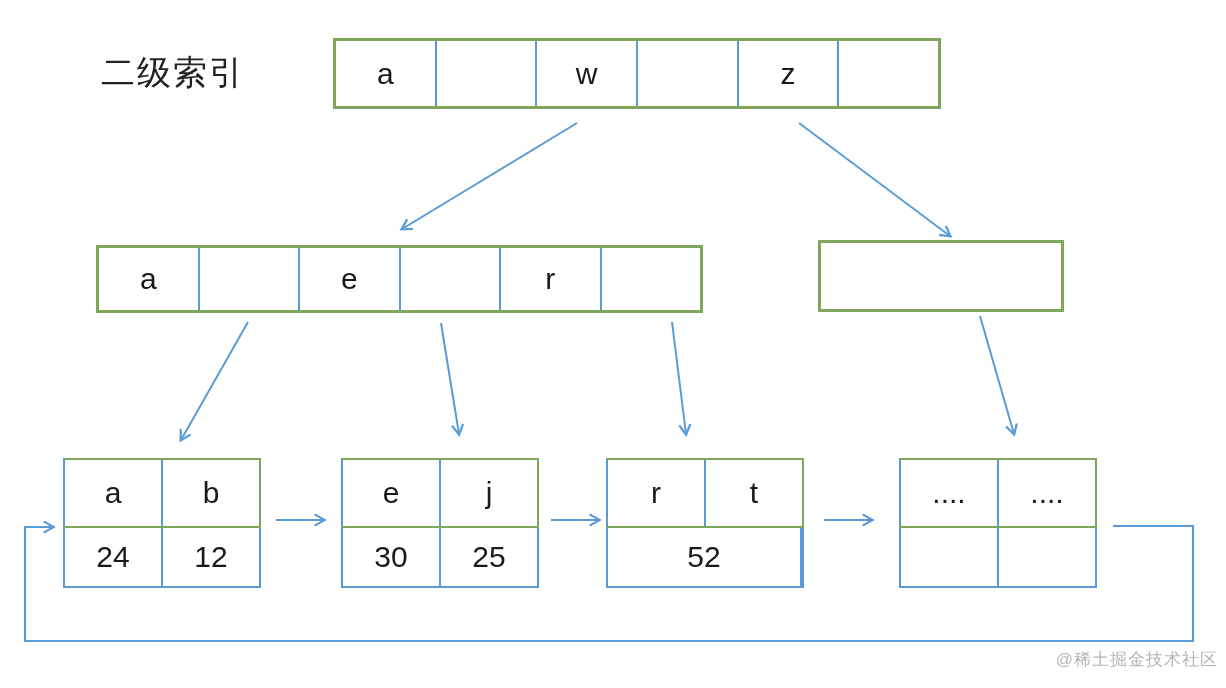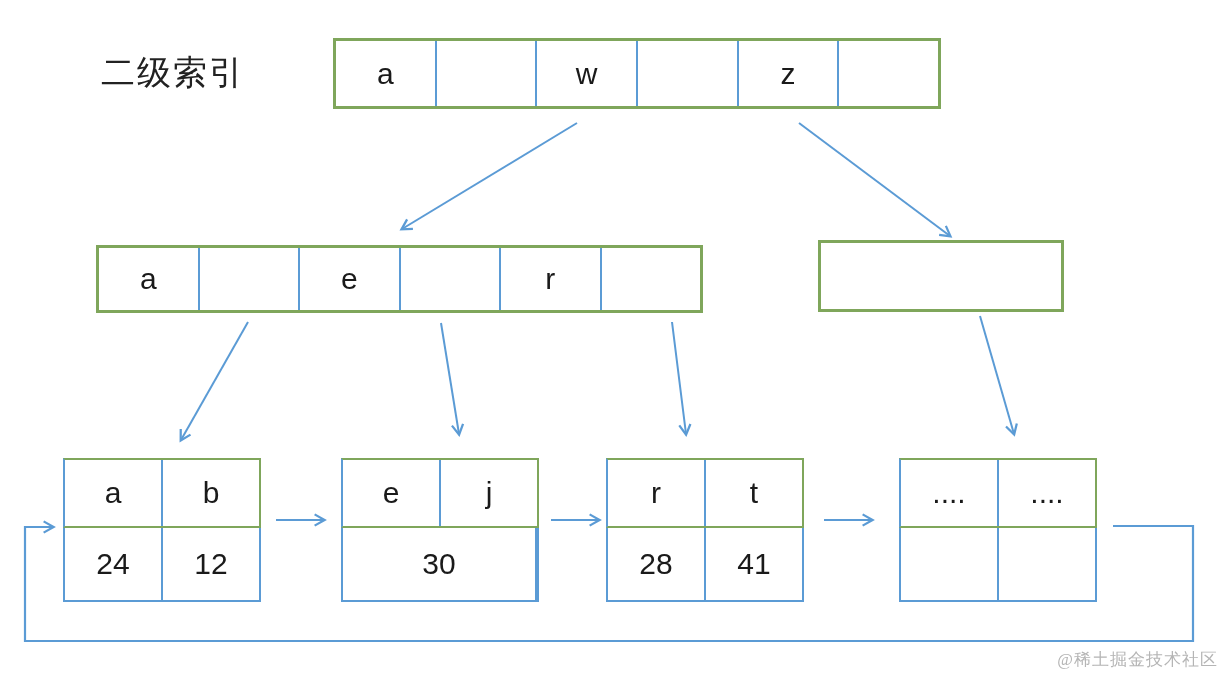--- a/index.html
+++ b/index.html
@@ -35,39 +35,39 @@
   }
   
   .leaf{position:absolute;width:198px;height:128px;}
   .leaf .row{display:flex;box-sizing:border-box;width:100%;}
   .leaf .row.keys{
     height:70px;
     border-top:2px solid #7fa65b;border-right:2px solid #7fa65b;
     border-bottom:2px solid #7fa65b;border-left:2px solid #5b9bd5;
   }
   .leaf .row.vals{
-    height:74px;
+    height:60px;
     border-right:2px solid #5b9bd5;border-bottom:2px solid #5b9bd5;
     border-left:2px solid #5b9bd5;
   }
   .leaf .cell{
     flex:1 1 0;display:flex;align-items:center;justify-content:center;
     font-size:30px;color:#1a1a1a;box-sizing:border-box;
   }
   .leaf .cell.first{border-right:2px solid #5b9bd5;}
   #leaf-1{left:57px;top:458px;}
   #leaf-2{left:335px;top:458px;}
   #leaf-3{left:600px;top:458px;}
   #leaf-4{left:893px;top:458px;}
   
   #arrows{position:absolute;left:0;top:0;pointer-events:none;}
   
   .watermark{
     position:absolute;right:14px;top:648px;
-    font-size:17px;color:#b5b5b5;letter-spacing:1px;font-family:Liberation Serif, serif;
+    font-size:17px;color:#b5b5b5;letter-spacing:1px;
   }
 </style>
 </head>
 <body>
 
 <div id="canvas">
 
   <div class="title">二级索引</div>
 
   <div id="node-top" class="index-node">
@@ -101,31 +101,31 @@
     </div>
   </div>
 
   <div id="leaf-2" class="leaf">
     <div class="row keys">
       <div class="cell first">e</div>
       <div class="cell">j</div>
     </div>
     <div class="row vals">
       <div class="cell first">30</div>
+      <div class="cell">25</div>
     </div>
   </div>
 
   <div id="leaf-3" class="leaf">
     <div class="row keys">
       <div class="cell first">r</div>
       <div class="cell">t</div>
     </div>
     <div class="row vals">
-      <div class="cell first">28</div>
-      <div class="cell">41</div>
+      <div class="cell first">52</div>
     </div>
   </div>
 
   <div id="leaf-4" class="leaf">
     <div class="row keys">
       <div class="cell first">....</div>
       <div class="cell">....</div>
     </div>
     <div class="row vals">
       <div class="cell first"></div>

